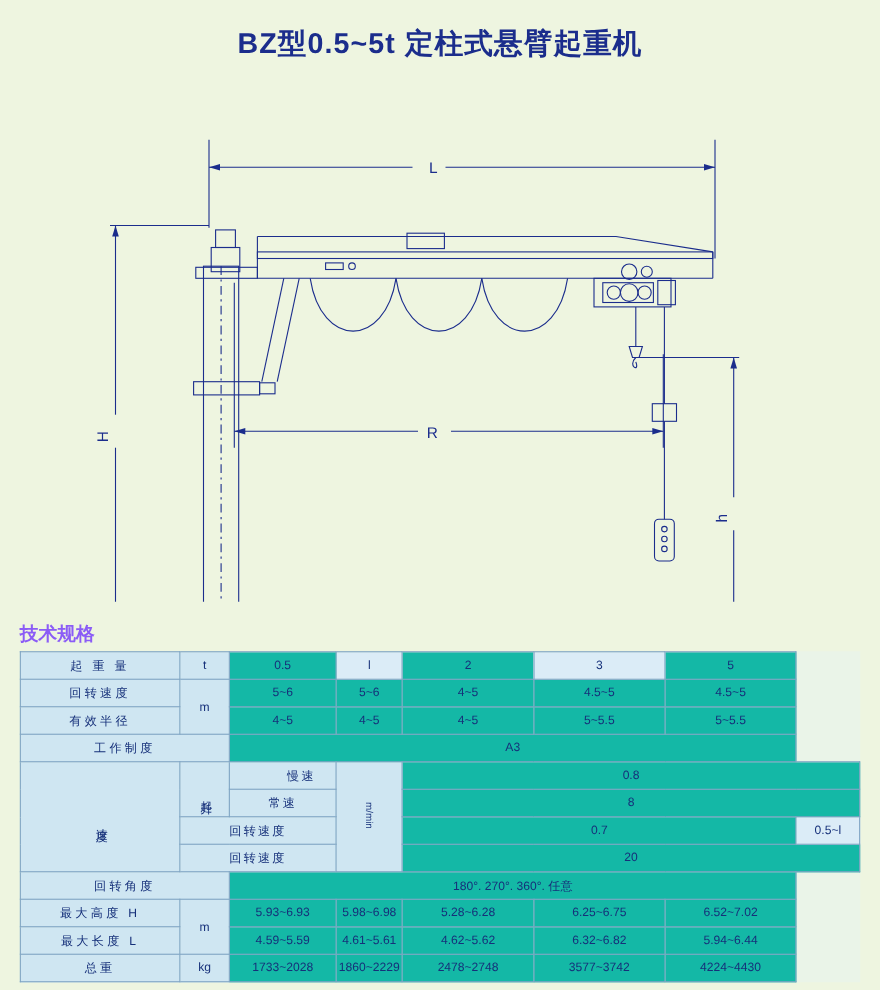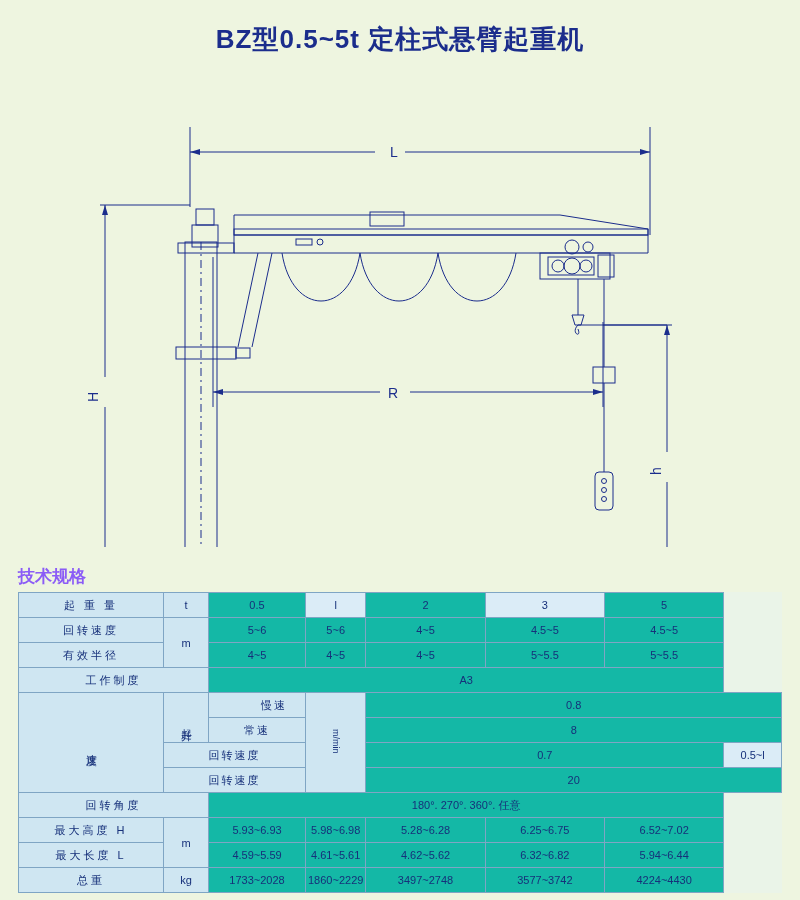--- a/index.html
+++ b/index.html
@@ -292,20 +292,20 @@
         <td class="val">4.61~5.61</td>
         <td class="val">4.62~5.62</td>
         <td class="val">6.32~6.82</td>
         <td class="val">5.94~6.44</td>
       </tr>
       <tr>
         <td class="label">总重</td>
         <td class="unit">kg</td>
         <td class="val">1733~2028</td>
         <td class="val">1860~2229</td>
-        <td class="val">3497~2748</td>
+        <td class="val">2478~2748</td>
         <td class="val">3577~3742</td>
         <td class="val">4224~4430</td>
       </tr>
     </tbody>
   </table>
 
 </div>
 
 </body></html>

